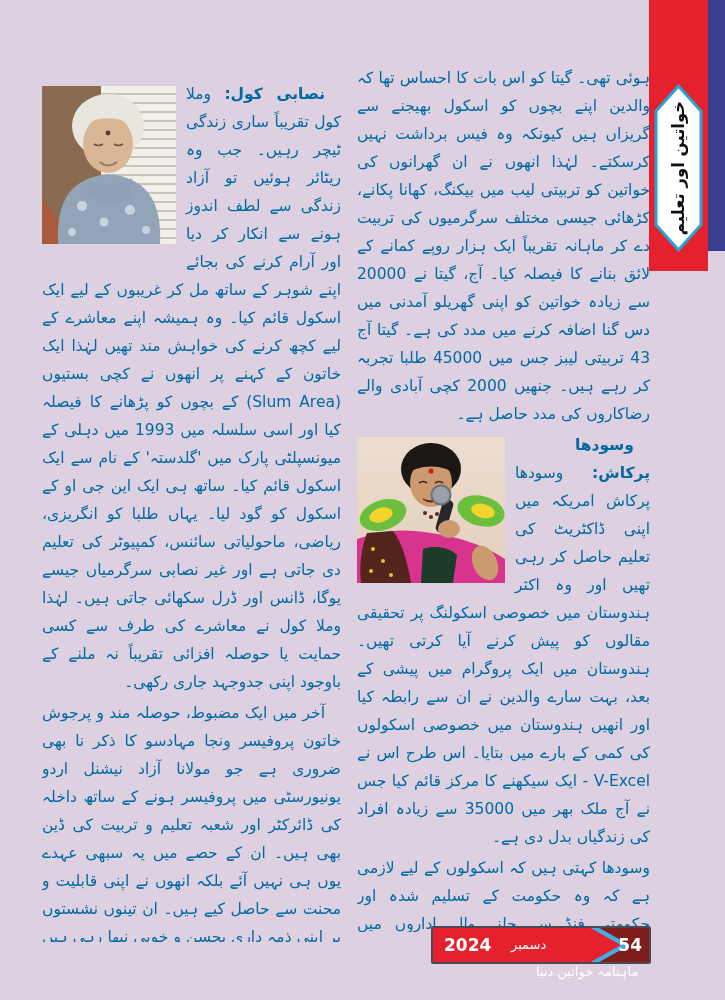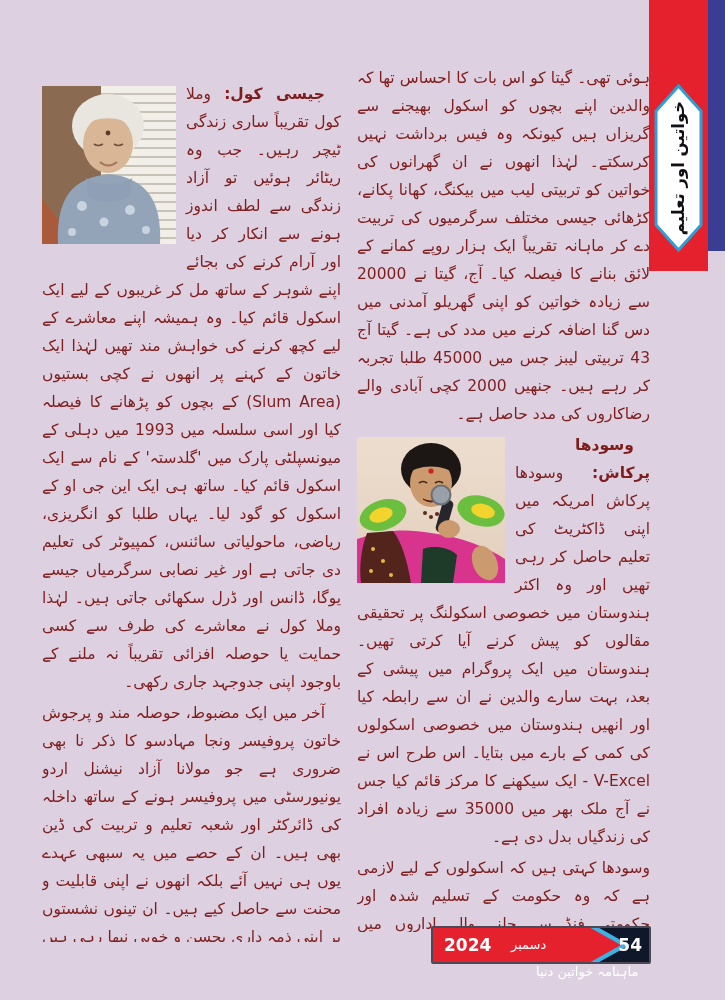--- a/index.html
+++ b/index.html
@@ -13,21 +13,21 @@
   
   .strip-blue{position:absolute;left:707px;top:0;width:18px;height:251px;background:#3a3e92;}
   .banner-red{position:absolute;left:649px;top:0;width:59px;height:271px;background:#e6212e;}
   .hexwrap{position:absolute;left:654px;top:84px;width:49px;height:168px;}
   .banner-label{
     position:absolute;left:594px;top:154px;width:170px;height:28px;
     line-height:28px;text-align:center;font-weight:bold;font-size:16.5px;color:#101014;
     transform:rotate(-90deg);transform-origin:center;direction:rtl;
   }
   
-  .col{position:absolute;direction:rtl;text-align:justify;color:#7f1d1d;}
+  .col{position:absolute;direction:rtl;text-align:justify;color:#0369a1;}
   .col-left{left:42px;top:80px;width:299px;height:862px;overflow:hidden;}
   .col-right{left:357px;top:64px;width:293px;height:868px;overflow:hidden;}
   .u{margin:0 0 3px 0;font-size:15.5px;line-height:28px;}
   .sect{text-indent:16px;}
   .sect-title{font-weight:bold;}
   
   .photo{display:block;position:relative;overflow:hidden;}
   .photo1{
     float:left;width:134px;height:158px;margin:6px 10px 6px 0;
     background:
@@ -36,21 +36,21 @@
     background-color:#efece6;
   }
   .photo2{
     float:left;width:148px;height:146px;margin:6px 10px 6px 0;
     background:linear-gradient(180deg,#ecddcf 0%,#e7d5c4 60%,#e3cdb9 100%);
   }
   .photo svg{position:absolute;left:0;top:0;}
   
   .footer{
     position:absolute;left:431px;top:926px;width:220px;height:38px;
-    border:2px solid #4c4856;box-sizing:border-box;background:#0f172a;border-radius:2px;
+    border:2px solid #4c4856;box-sizing:border-box;background:#7f1d1d;border-radius:2px;
   }
   .f-layer{position:absolute;inset:0;}
   .f-chev{background:#3fb0e4;clip-path:polygon(0 0,77% 0,91% 50%,77% 100%,0 100%);}
   .f-red{background:#e6212e;clip-path:polygon(0 0,73% 0,87% 50%,73% 100%,0 100%);}
   .footer span{position:absolute;top:0;height:34px;line-height:34px;color:#ffffff;white-space:nowrap;}
   .f-year{left:11px;font-weight:bold;font-size:17px;}
   .f-month{left:66px;font-size:13px;direction:rtl;margin-left:12px;}
   .f-mag{left:103px;font-size:13px;direction:rtl;margin-top:27px;}
   .f-page{right:7px;font-weight:bold;font-size:17px;}
 </style>
@@ -83,21 +83,21 @@
           <ellipse cx="66" cy="40" rx="36" ry="32" fill="#e9e6df"></ellipse>
           <ellipse cx="66" cy="58" rx="25" ry="29" fill="#d9b695"></ellipse>
           <path d="M40,40 a27,22 0 0 1 52,0 l0,4 a27,16 0 0 0 -52,0 Z" fill="#e9e6df"></path>
           <circle cx="66" cy="47" r="2.4" fill="#5a3a2e"></circle>
           <path d="M52,58 q4,3 9,0" stroke="#6e4f3c" stroke-width="1.6" fill="none"></path>
           <path d="M72,58 q4,3 9,0" stroke="#6e4f3c" stroke-width="1.6" fill="none"></path>
           <path d="M58,76 q8,7 17,0" stroke="#a4765c" stroke-width="1.8" fill="none"></path>
           <path d="M44,92 C52,100 80,100 90,92 L88,110 C76,118 56,118 46,110 Z" fill="#8fa0b6"></path>
         </svg>
       </span>
-      <b class="sect-title">جیسی کول:</b>
+      <b class="sect-title">نصابی کول:</b>
       <span>وملا کول تقریباً ساری زندگی ٹیچر رہیں۔ جب وہ ریٹائر ہوئیں تو آزاد زندگی سے لطف اندوز ہونے سے انکار کر دیا اور آرام کرنے کی بجائے اپنے شوہر کے ساتھ مل کر غریبوں کے لیے ایک اسکول قائم کیا۔ وہ ہمیشہ اپنے معاشرے کے لیے کچھ کرنے کی خواہش مند تھیں لہٰذا ایک خاتون کے کہنے پر انھوں نے کچی بستیوں (Slum Area) کے بچوں کو پڑھانے کا فیصلہ کیا اور اسی سلسلہ میں 1993 میں دہلی کے میونسپلٹی پارک میں 'گلدستہ' کے نام سے ایک اسکول قائم کیا۔ ساتھ ہی ایک این جی او کے اسکول کو گود لیا۔ یہاں طلبا کو انگریزی، ریاضی، ماحولیاتی سائنس، کمپیوٹر کی تعلیم دی جاتی ہے اور غیر نصابی سرگرمیاں جیسے یوگا، ڈانس اور ڈرل سکھائی جاتی ہیں۔ لہٰذا وملا کول نے معاشرے کی طرف سے کسی حمایت یا حوصلہ افزائی تقریباً نہ ملنے کے باوجود اپنی جدوجہد جاری رکھی۔</span>
     </p>
     <p class="u sect">آخر میں ایک مضبوط، حوصلہ مند و پرجوش خاتون پروفیسر ونجا مہادسو کا ذکر نا بھی ضروری ہے جو مولانا آزاد نیشنل اردو یونیورسٹی میں پروفیسر ہونے کے ساتھ داخلہ کی ڈائرکٹر اور شعبہ تعلیم و تربیت کی ڈین بھی ہیں۔ ان کے حصے میں یہ سبھی عہدے یوں ہی نہیں آئے بلکہ انھوں نے اپنی قابلیت و محنت سے حاصل کیے ہیں۔ ان تینوں نشستوں پر اپنی ذمہ داری بحسن و خوبی نبھا رہی ہیں اس کے ساتھ وہ تحقیق کے میدان میں قابل قدر تجربہ رکھتی ہیں جن سے بہت سے طلبا مستفید ہو رہے ہیں۔</p>
 
   </div>
 
   <div class="col col-right">
     <p class="u">ہوئی تھی۔ گیتا کو اس بات کا احساس تھا کہ والدین اپنے بچوں کو اسکول بھیجنے سے گریزاں ہیں کیونکہ وہ فیس برداشت نہیں کرسکتے۔ لہٰذا انھوں نے ان گھرانوں کی خواتین کو تربیتی لیب میں بیکنگ، کھانا پکانے، کڑھائی جیسی مختلف سرگرمیوں کی تربیت دے کر ماہانہ تقریباً ایک ہزار روپے کمانے کے لائق بنانے کا فیصلہ کیا۔ آج، گیتا نے 20000 سے زیادہ خواتین کو اپنی گھریلو آمدنی میں دس گنا اضافہ کرنے میں مدد کی ہے۔ گیتا آج 43 تربیتی لیبز جس میں 45000 طلبا تجربہ کر رہے ہیں۔ جنھیں 2000 کچی آبادی والے رضاکاروں کی مدد حاصل ہے۔</p>
     <p class="u sect">
       <span class="photo photo2">

